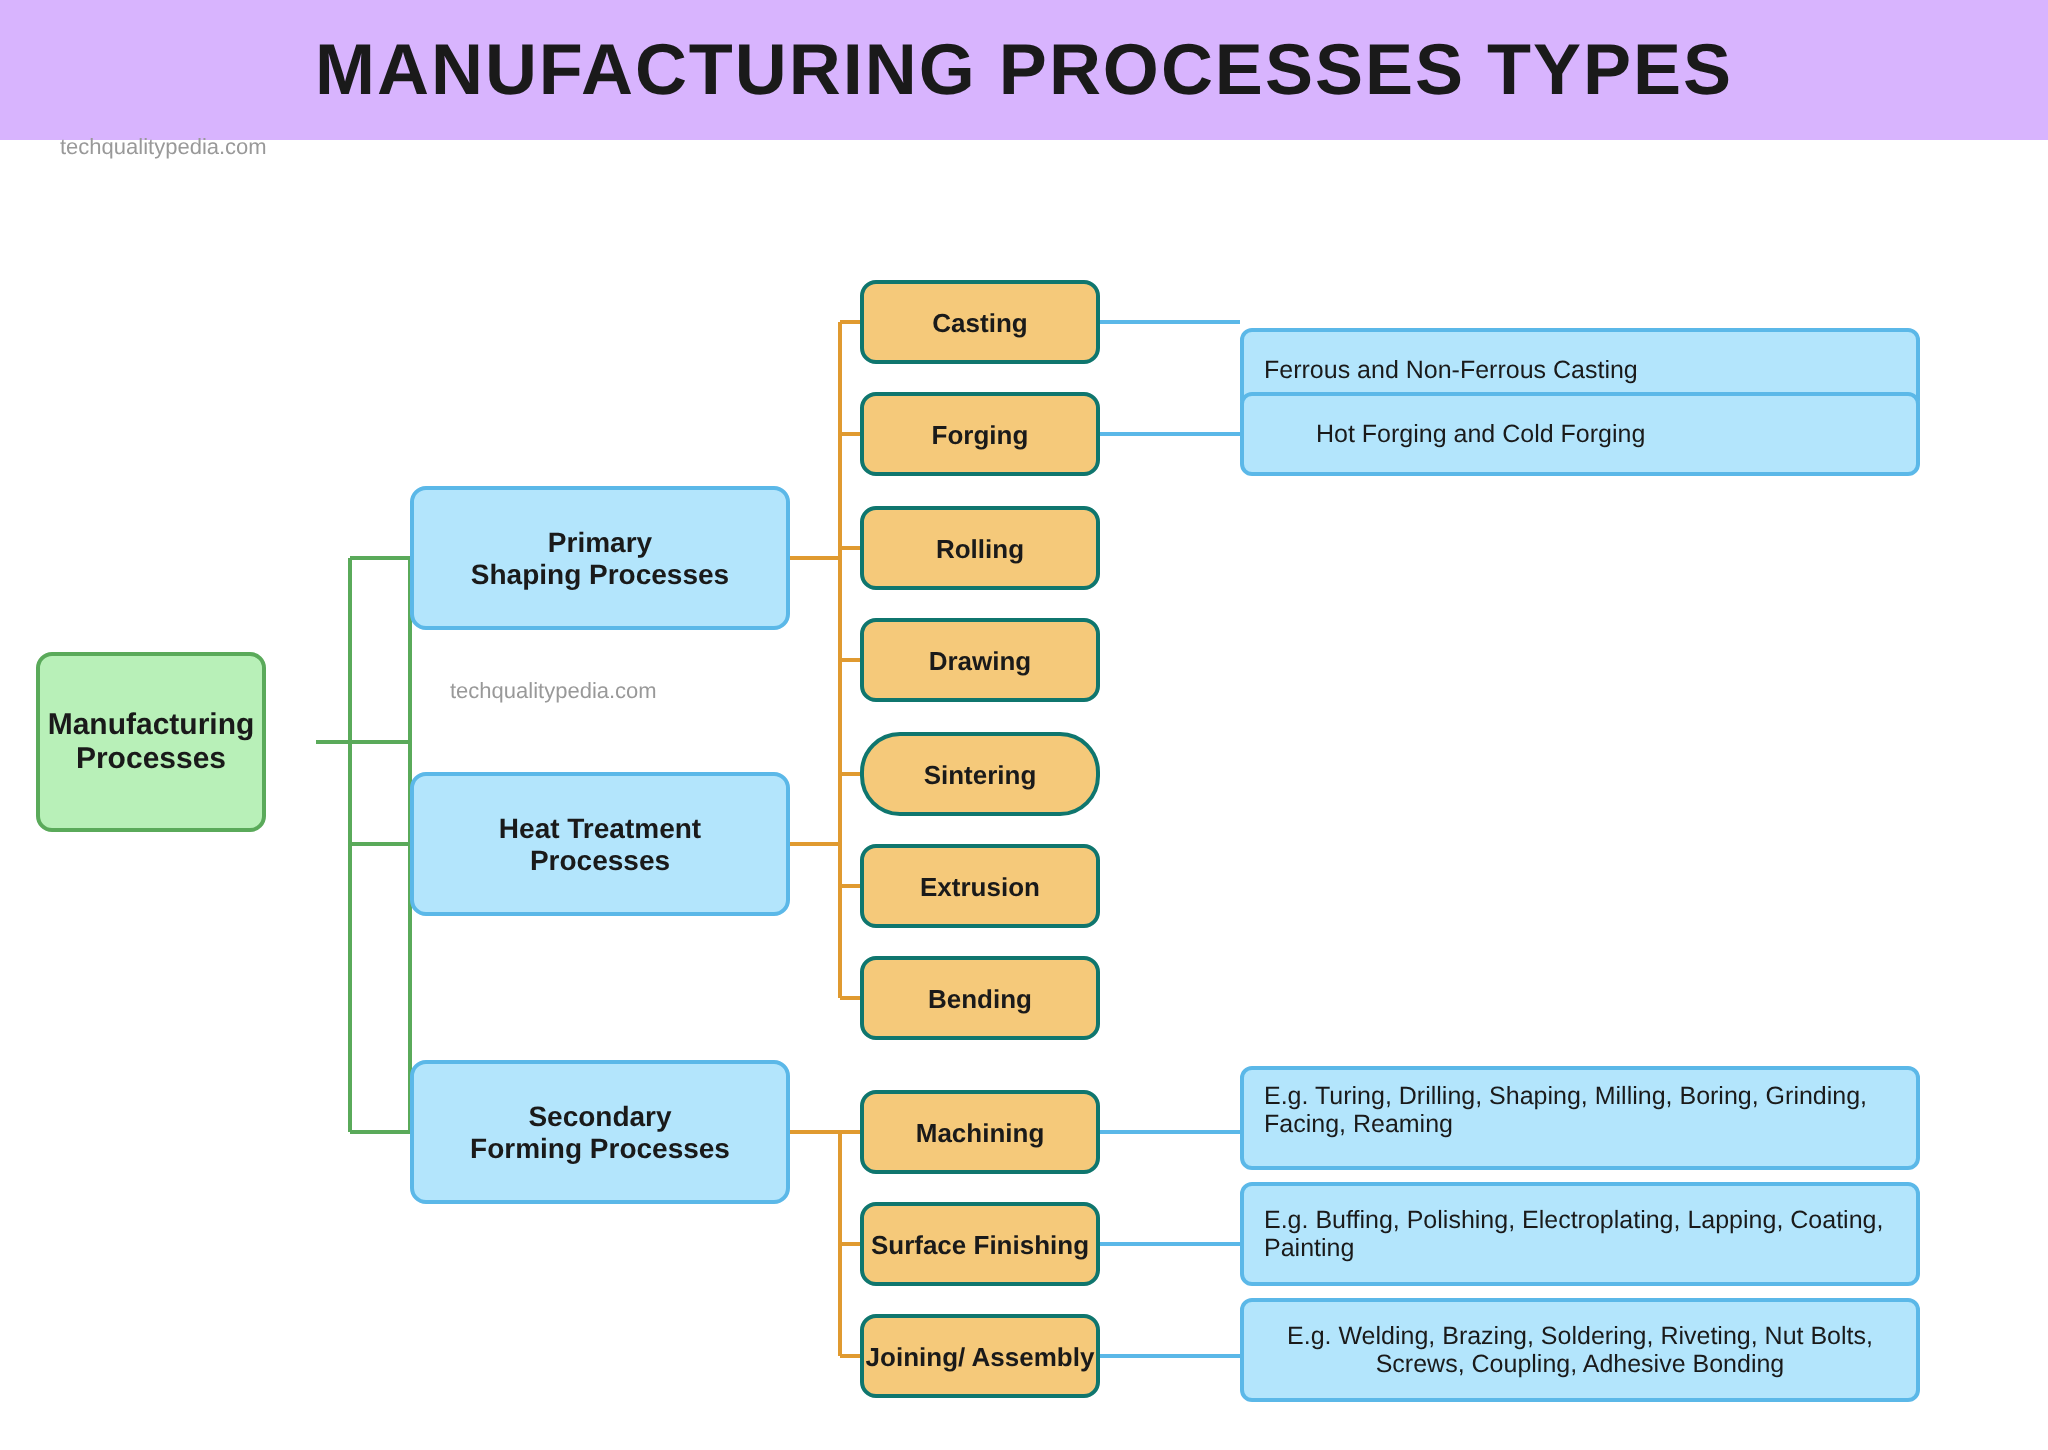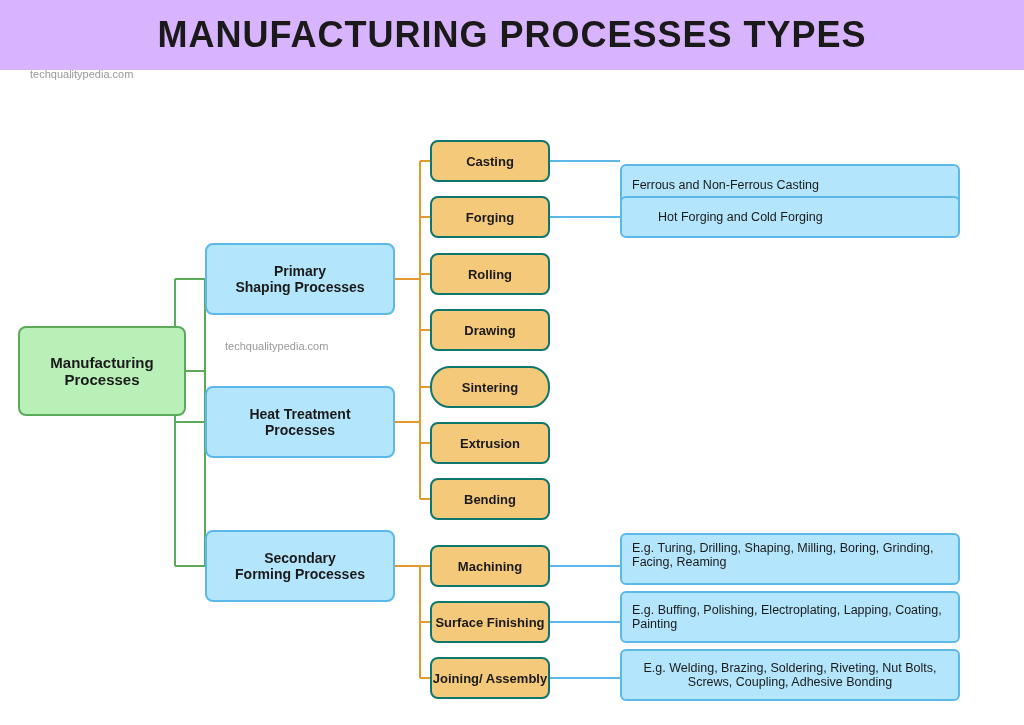--- a/index.html
+++ b/index.html
@@ -67,21 +67,21 @@
       align-items: center;
       justify-content: center;
       text-align: center;
       font-weight: bold;
     }
 
     
     .box-mfg {
       background: #b8f0b8;
       border: 2px solid #5aaa5a;
-      width: 168px;
+      width: 115px;
       height: 90px;
       left: 18px;
       top: 268px;
       font-size: 15px;
       color: #1a1a1a;
     }
 
     
     .box-cat {
       background: #b3e5fc;

